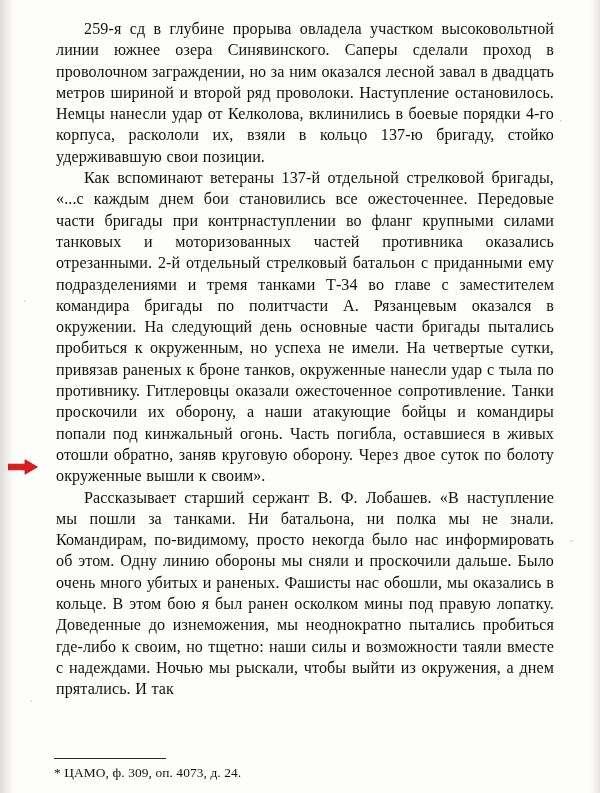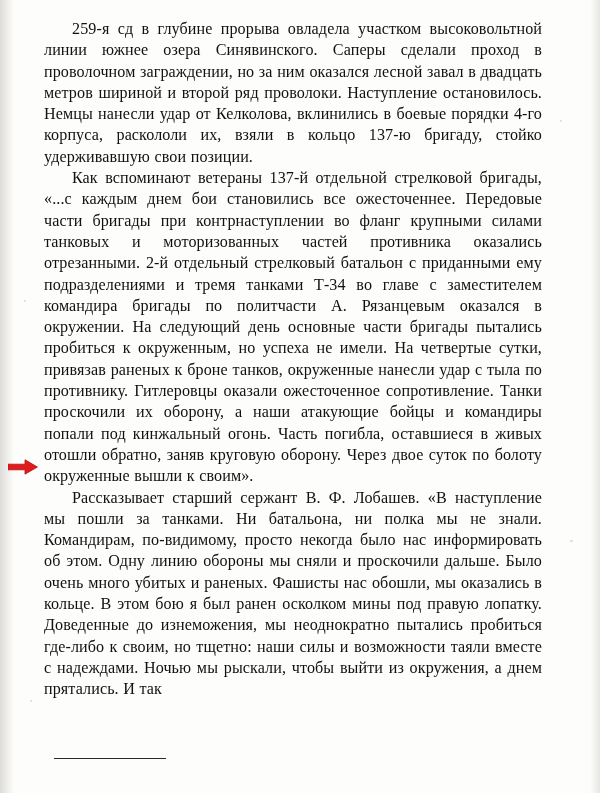--- a/index.html
+++ b/index.html
@@ -37,21 +37,21 @@
     position: absolute;
     right: 0; top: 0;
     width: 10px; height: 793px;
     background: linear-gradient(to left, #e2e0dc, #fdfdfc);
     opacity: .8;
     pointer-events: none;
   }
 
   #text-column {
     position: absolute;
-    left: 44px;
+    left: 56px;
     top: 18px;
     width: 498px;
   }
 
   p.para {
     margin: 0 0 0 0;
     font-size: 16.1px;
     line-height: 21.3px;
     text-align: justify;
     text-justify: inter-word;
@@ -115,19 +115,23 @@
     <p class="para">Рассказывает старший сержант В. Ф. Лобашев. «В наступление мы пошли за танками. Ни батальона, ни полка мы не знали. Командирам, по-видимому, просто некогда было нас информировать об этом. Одну линию обороны мы сняли и проскочили дальше. Было очень много убитых и раненых. Фашисты нас обошли, мы оказались в кольце. В этом бою я был ранен осколком мины под правую лопатку. Доведенные до изнеможения, мы неоднократно пытались пробиться где-либо к своим, но тщетно: наши силы и возможности таяли вместе с надеждами. Ночью мы рыскали, чтобы выйти из окружения, а днем прятались. И так</p>
   </div>
 
   <div id="arrow-marker">
     <svg width="30" height="16" viewBox="0 0 30 16" xmlns="http://www.w3.org/2000/svg">
       <path d="M0 5.2 H17 V0.8 L29.4 8 L17 15.2 V10.8 H0 Z" fill="#e01b1b" stroke="#b40f0f" stroke-width="0.8"></path>
     </svg>
   </div>
 
   <div id="footnote-rule"></div>
+  <div id="footnote">
+    <span class="star">*</span>
+    <span>ЦАМО, ф. 309, оп. 4073, д. 24.</span>
+  </div>
 
   <div class="speckle" style="left:560px; top:120px; width:2px; height:2px;"></div>
   <div class="speckle" style="left:24px; top:300px; width:2px; height:2px;"></div>
   <div class="speckle" style="left:570px; top:540px; width:3px; height:2px;"></div>
   <div class="speckle" style="left:30px; top:700px; width:2px; height:2px;"></div>
 
 </div>
 
 </body></html>

